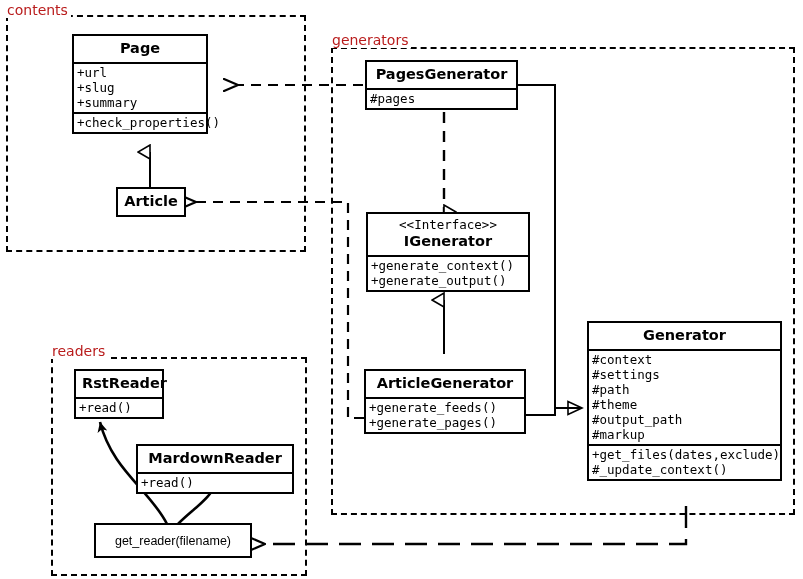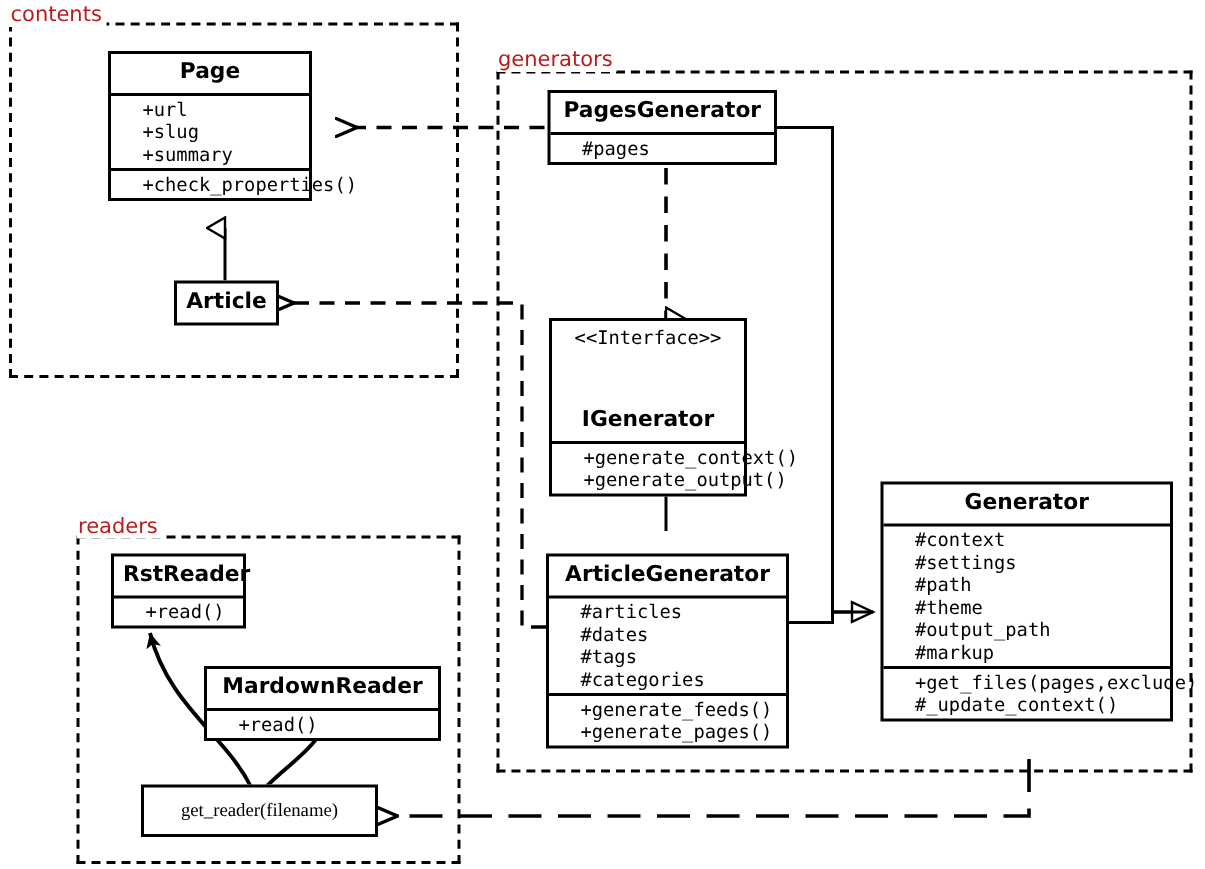--- a/index.html
+++ b/index.html
@@ -43,39 +43,39 @@
   .uml-stereotype {
     text-align: center;
     font-weight: normal;
     font-size: 12.5px;
     font-family: "DejaVu Sans Mono", monospace;
     line-height: 1.15;
     padding-bottom: 1px;
   }
   .uml-compartment {
     border-top: 2px solid #000000;
-    padding: 1px 3px 2px 21px;
+    padding: 1px 3px 2px 3px;
   }
   .uml-row {
     font-family: "DejaVu Sans Mono", monospace;
     font-size: 12.5px;
     line-height: 1.2;
     white-space: nowrap;
     color: #000000;
   }
   .plain-box {
     position: absolute;
     box-sizing: border-box;
     border: 2px solid #000000;
     background: #ffffff;
     z-index: 5;
     display: flex;
     align-items: center;
     justify-content: center;
-    font-family: Liberation Serif, serif;
+    font-family: Liberation Sans, sans-serif;
     font-size: 12.5px;
   }
   
   .pkg {
     position: absolute;
     box-sizing: border-box;
     border: 2px dashed #000000;
     border-style: dashed;
     background: transparent;
     z-index: 1;
@@ -188,57 +188,51 @@
     <div class="uml-name">Article</div>
   </div>
 
   <div class="uml-class" style="left:365px; top:60px; width:153px;">
     <div class="uml-name">PagesGenerator</div>
     <div class="uml-compartment">
       <div class="uml-row">#pages</div>
     </div>
   </div>
 
-  <div class="uml-class" style="left:366px; top:212px; width:132px;">
+  <div class="uml-class" style="left:366px; top:212px; width:164px;">
     <div style="padding:4px 4px 5px 4px;">
       <div class="uml-stereotype">&lt;&lt;Interface&gt;&gt;</div>
-      <div class="uml-name" style="padding:0;margin-top:39px;">IGenerator</div>
+      <div class="uml-name" style="padding:0;">IGenerator</div>
     </div>
     <div class="uml-compartment">
       <div class="uml-row">+generate_context()</div>
       <div class="uml-row">+generate_output()</div>
     </div>
   </div>
 
   <div class="uml-class" style="left:364px; top:353px; width:162px;margin-top:16px;">
     <div class="uml-name">ArticleGenerator</div>
-    <div class="uml-compartment">
-      <div class="uml-row">#articles</div>
-      <div class="uml-row">#dates</div>
-      <div class="uml-row">#tags</div>
-      <div class="uml-row">#categories</div>
-    </div>
     <div class="uml-compartment">
       <div class="uml-row">+generate_feeds()</div>
       <div class="uml-row">+generate_pages()</div>
     </div>
   </div>
 
   <div class="uml-class" style="left:587px; top:321px; width:195px;">
     <div class="uml-name">Generator</div>
     <div class="uml-compartment">
       <div class="uml-row">#context</div>
       <div class="uml-row">#settings</div>
       <div class="uml-row">#path</div>
       <div class="uml-row">#theme</div>
       <div class="uml-row">#output_path</div>
       <div class="uml-row">#markup</div>
     </div>
     <div class="uml-compartment">
-      <div class="uml-row">+get_files(pages,exclude)</div>
+      <div class="uml-row">+get_files(dates,exclude)</div>
       <div class="uml-row">#_update_context()</div>
     </div>
   </div>
 
   <div class="uml-class" style="left:74px; top:369px; width:90px;">
     <div class="uml-name">RstReader</div>
     <div class="uml-compartment">
       <div class="uml-row">+read()</div>
     </div>
   </div>

